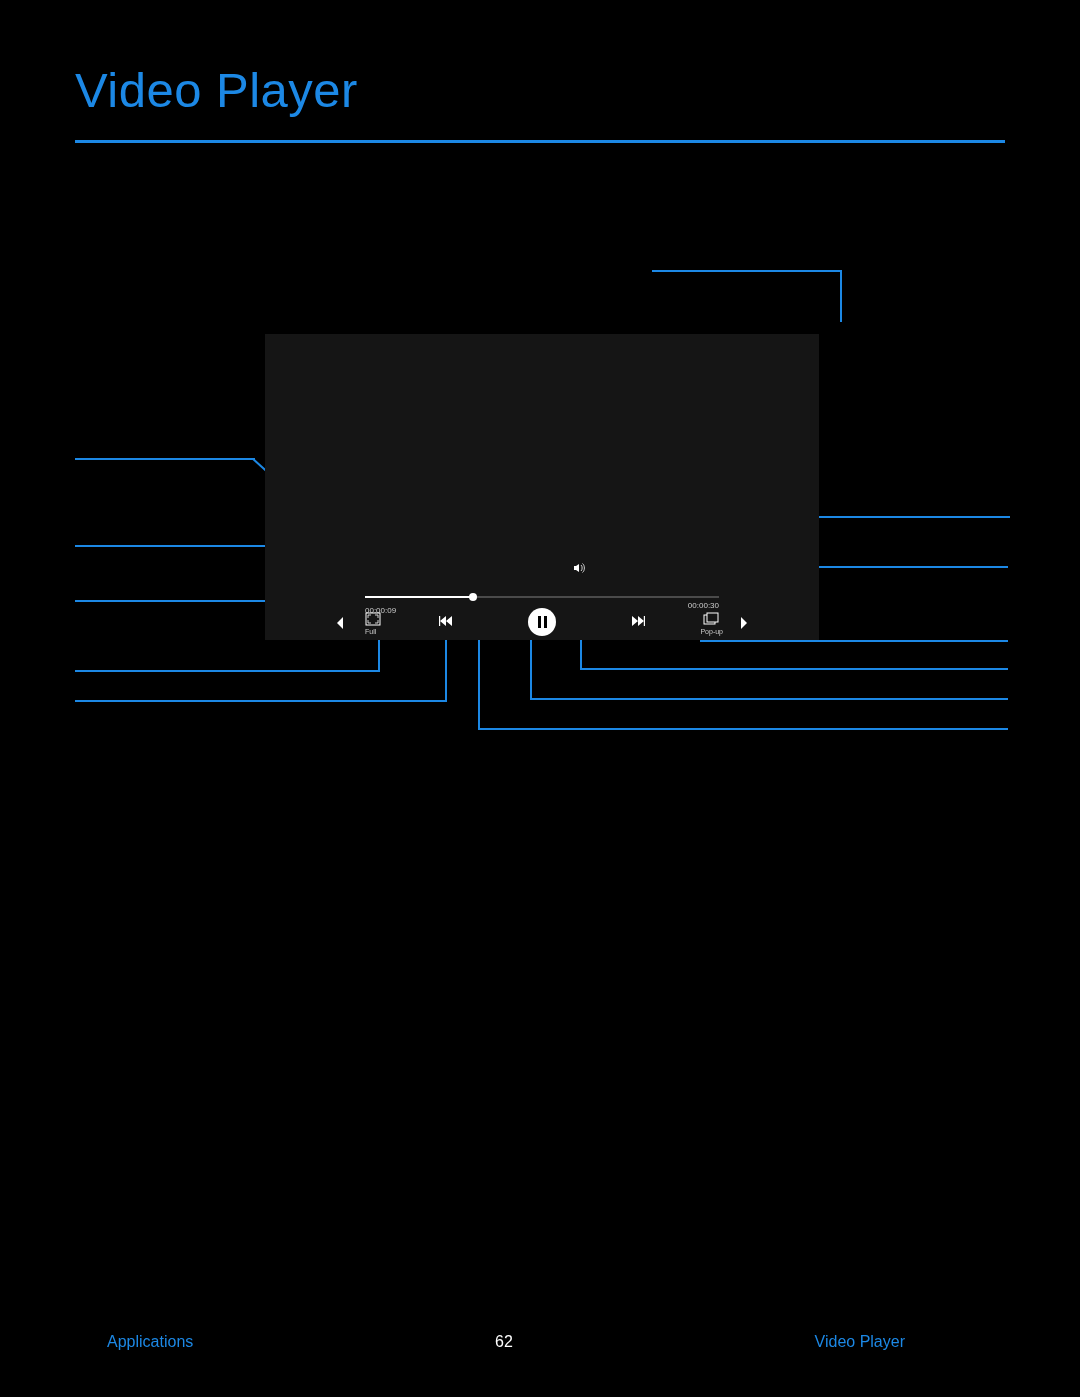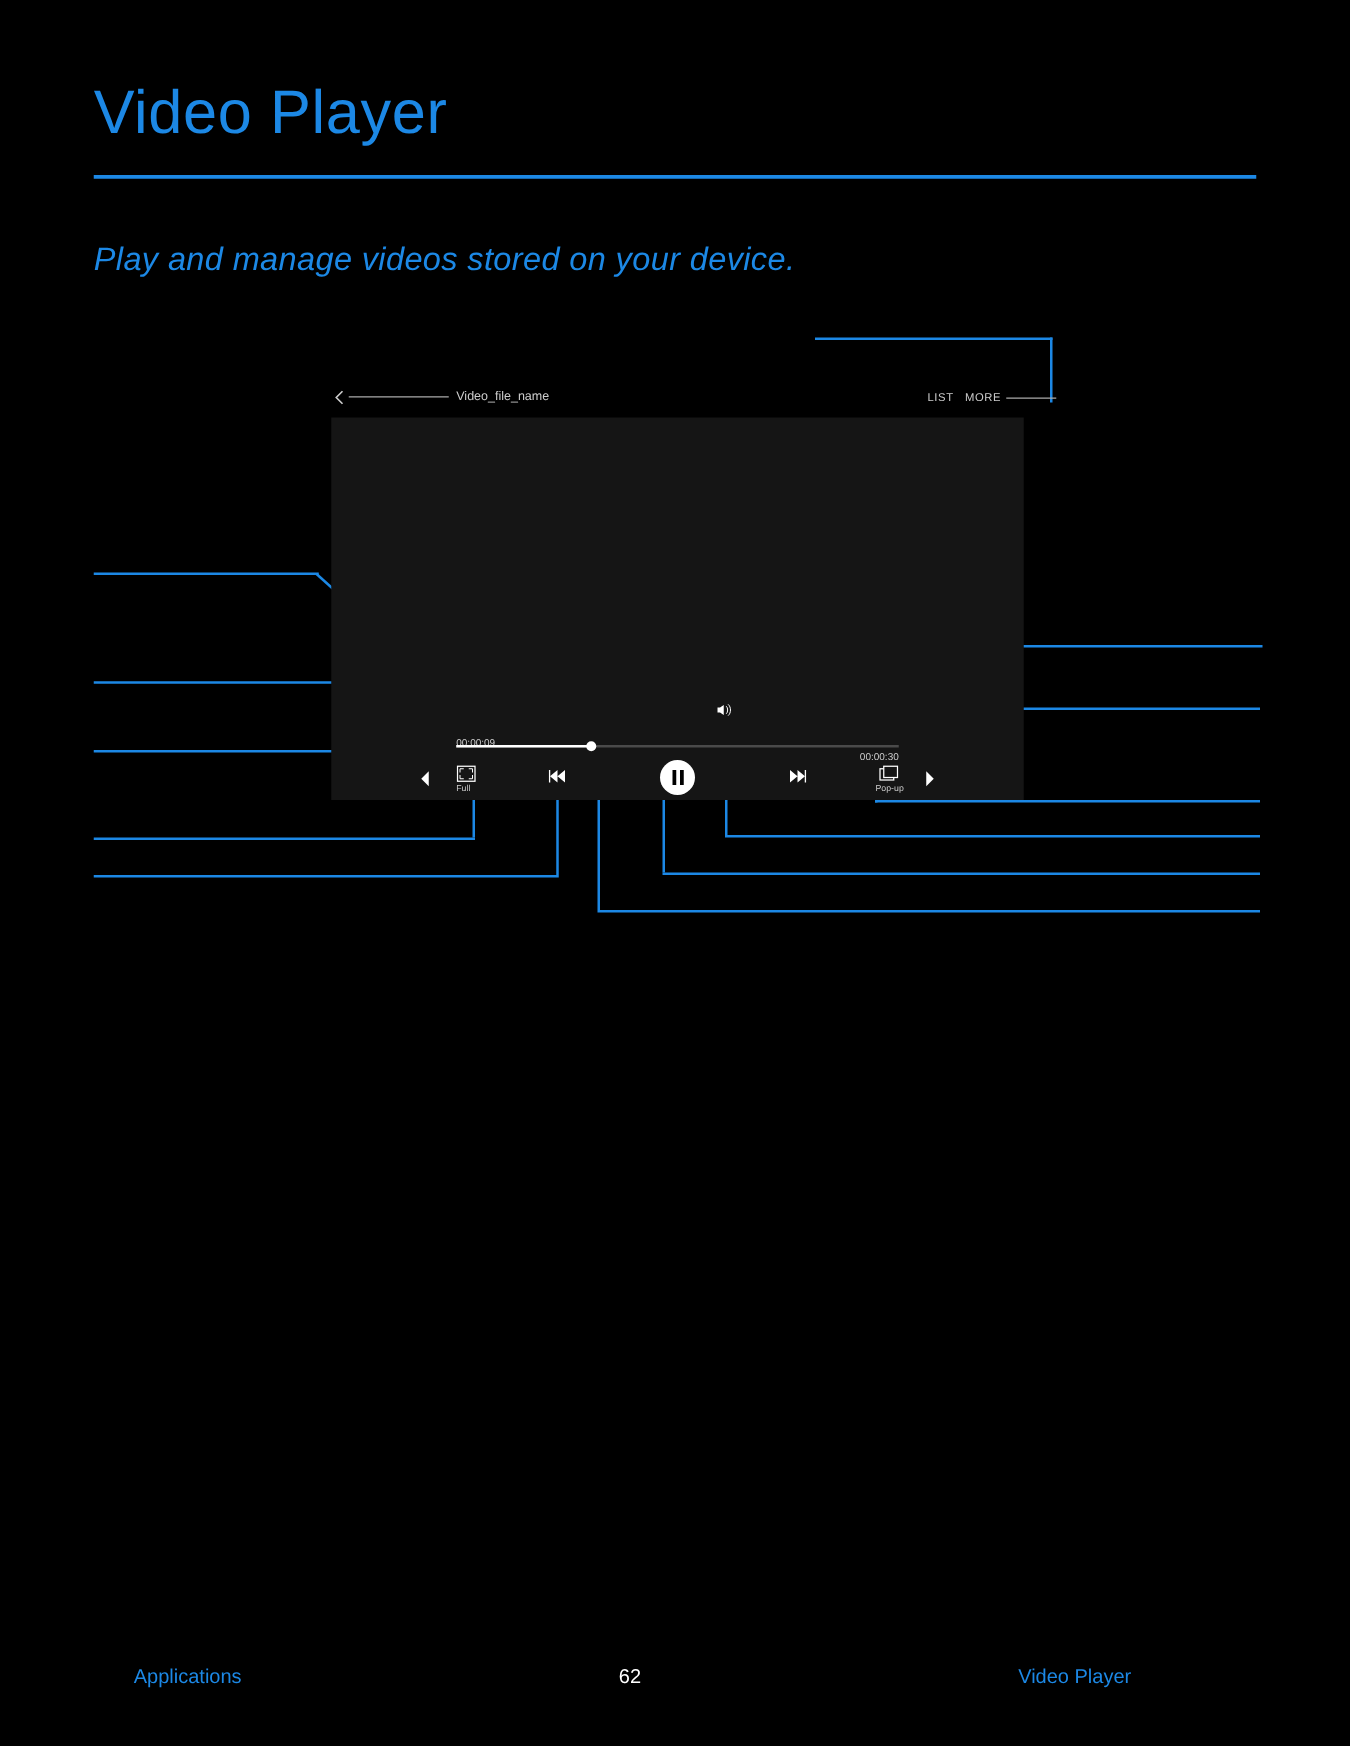--- a/index.html
+++ b/index.html
@@ -19,21 +19,21 @@
   .list   { position: absolute; right: 56px; top: 3px; font-size: 9px; color: #ccc; letter-spacing: 0.5px; }
   .more   { position: absolute; right: 18px; top: 3px; font-size: 9px; color: #ccc; letter-spacing: 0.5px; }
   .more-line { position: absolute; right: -26px; top: 8px; height: 1px; width: 40px; background: #aaa; }
 
   .video-area { position: absolute; left: 0; top: 24px; width: 554px; height: 306px; background: #151515; }
 
   
   .vol { position: absolute; right: 234px; bottom: 66px; width: 12px; height: 12px; }
 
   
-  .time-left  { position: absolute; left: 100px; bottom: 41px; font-size: 8px; color: #ccc; }
+  .time-left  { position: absolute; left: 100px; bottom: 25px; font-size: 8px; color: #ccc; }
   .time-right { position: absolute; right: 100px; bottom: 30px; font-size: 8px; color: #ccc; }
   .track { position: absolute; left: 100px; bottom: 42px; width: 354px; height: 2px; background: #4a4a4a; }
   .track-fill { position: absolute; left: 0; top: 0; height: 2px; width: 106px; background: #fff; }
   .thumb { position: absolute; left: 104px; top: -3px; width: 8px; height: 8px; border-radius: 50%; background: #fff; }
 
   
   .ctrls { position: absolute; left: 0; bottom: 0; width: 554px; height: 30px; }
 
   .arrow-left  { position: absolute; left: 70px;  top: 6px;  }
   .arrow-right { position: absolute; right: 70px; top: 6px;  }
@@ -59,21 +59,20 @@
 
   svg { display: block; }
 </style>
 </head>
 <body>
 
 <div class="page">
 
   <div class="title">Video Player</div>
   <div class="rule"></div>
-  <div class="subtitle">Play and manage videos stored on your device.</div>
 
   <div class="line" style="left:840px; top:270px; width:2px; height:52px;"></div>
   <div class="line" style="left:652px; top:270px; width:190px; height:2px;"></div>
 
   <div class="line" style="left:75px; top:458px; width:180px; height:2px;"></div>
   <div class="line" style="left:253px; top:458px; width:120px; height:2px; transform-origin:left; transform:rotate(42deg);"></div>
 
   <div class="line" style="left:75px; top:545px; width:213px; height:2px;"></div>
   <div class="line" style="left:286px; top:545px; width:100px; height:2px; transform-origin:left; transform:rotate(40deg);"></div>
 
@@ -98,30 +97,20 @@
   <div class="line" style="left:530px; top:640px; width:2px; height:58px;"></div>
   <div class="line" style="left:530px; top:698px; width:478px; height:2px;"></div>
 
   <div class="line" style="left:580px; top:640px; width:2px; height:28px;"></div>
   <div class="line" style="left:580px; top:668px; width:428px; height:2px;"></div>
 
   <div class="line" style="left:700px; top:640px; width:2px; height:2px;"></div>
   <div class="line" style="left:700px; top:640px; width:308px; height:2px;"></div>
 
   <div class="device">
-    <div class="header">
-      <svg class="back" viewBox="0 0 14 14">
-        <path d="M9 2 L4 7 L9 12" stroke="#ccc" stroke-width="1.3" fill="none"></path>
-      </svg>
-      <div class="back-line"></div>
-      <div class="filename">Video_file_name</div>
-      <div class="list">LIST</div>
-      <div class="more">MORE</div>
-      <div class="more-line"></div>
-    </div>
 
     <div class="video-area">
 
       <svg class="vol" viewBox="0 0 12 12">
         <path d="M1 4h2l3-2v8l-3-2H1z" fill="#fff"></path>
         <path d="M8 3c1.5 1 1.5 5 0 6M9.5 1.5c2.5 2 2.5 7 0 9" stroke="#fff" stroke-width="0.8" fill="none"></path>
       </svg>
 
       <div class="time-left">00:00:09</div>
       <div class="time-right">00:00:30</div>

